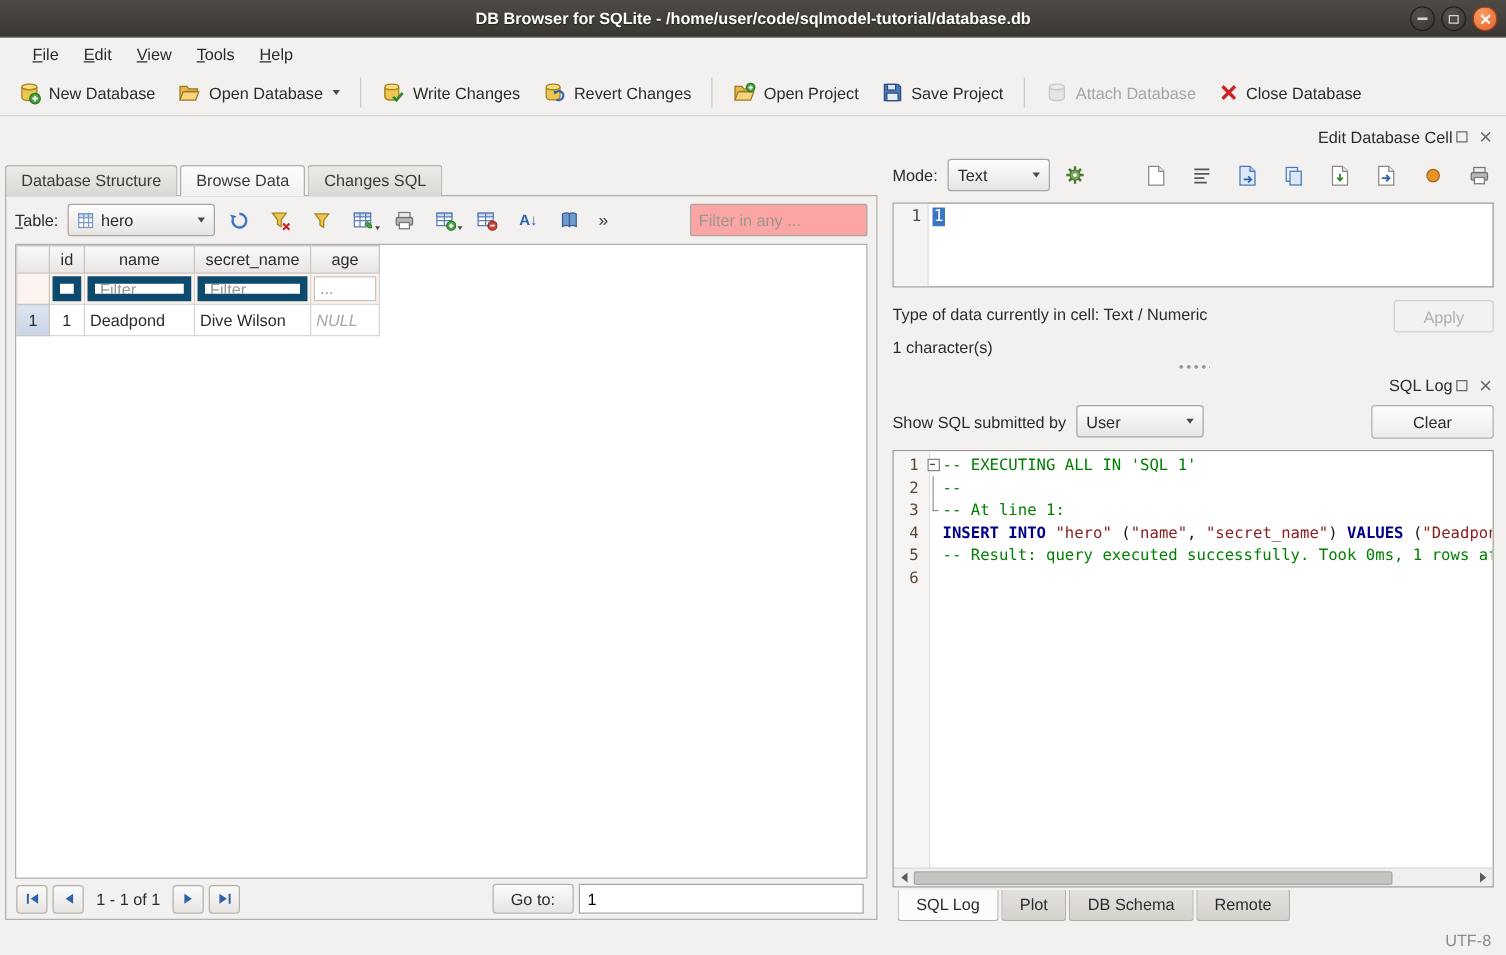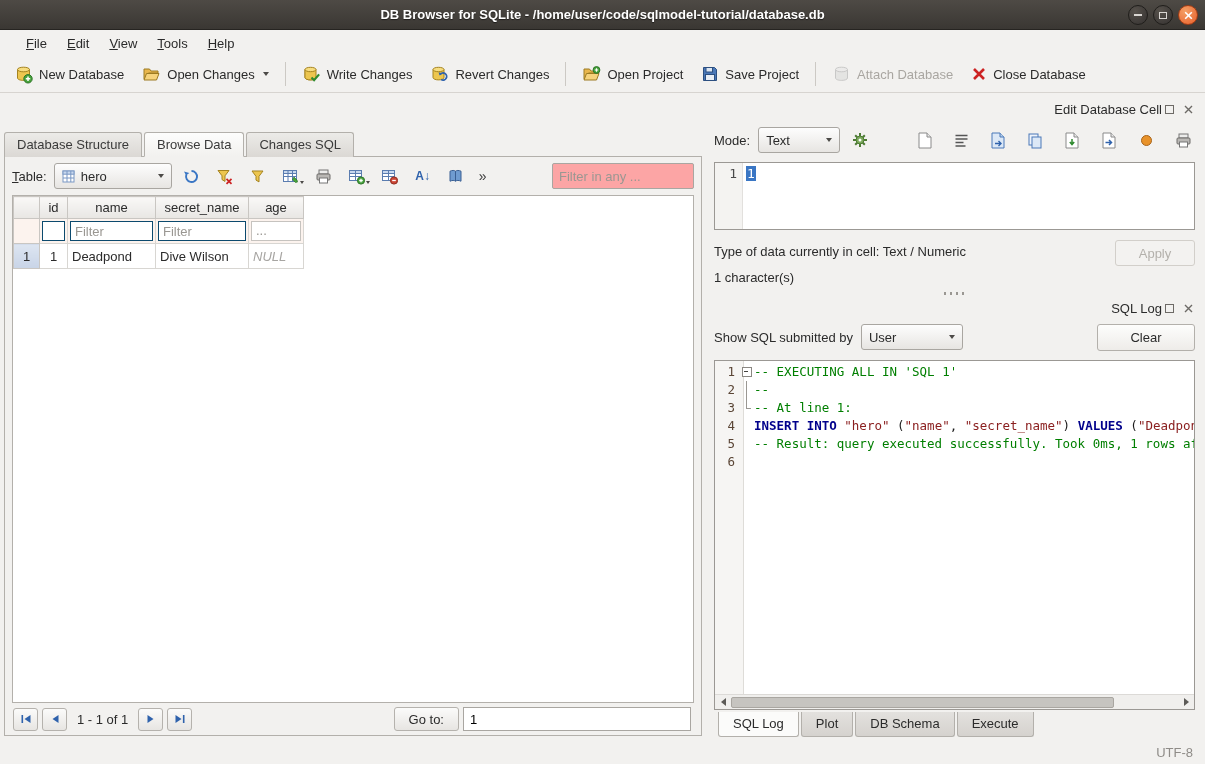--- a/index.html
+++ b/index.html
@@ -52,21 +52,21 @@
   .filter-any::placeholder { color:#9a9792; }
   .txt-icon { color:#2f62ac; font-weight:bold; font-size:12px; line-height:1; }
 
   .grid-wrap { flex:1 1 auto; margin:0 7px; border:1px solid #b3b0ab; background:#fff; overflow:hidden; min-height:0; }
   .grid-table { border-collapse:collapse; table-layout:fixed; }
   .grid-table col.c-corner { width:26px; } .grid-table col.c-id { width:28px; }
   .grid-table col.c-name { width:88px; } .grid-table col.c-secret { width:93px; } .grid-table col.c-age { width:55px; }
   .grid-table th { height:22px; background:linear-gradient(#f9f8f7,#e8e6e3); border:1px solid #c9c6c2; font-weight:normal; text-align:center; padding:0 3px; cursor:pointer; }
   .grid-table td { border:1px solid #d8d6d2; height:25px; padding:0 4px; background:#fff; }
   tr.g-filter td { background:#fcf3ee; padding:2px 2px; height:24px; }
-  .cell-filter { width:100%; height:20px; border:1px solid #0c4a6e; background:#fff; font:inherit; padding:0 4px; color:#2b2b2b; }
+  .cell-filter { width:100%; height:20px; border:6px solid #0c4a6e; background:#fff; font:inherit; padding:0 4px; color:#2b2b2b; }
   .cell-filter::placeholder { color:#9a9792; }
   .age-filter { width:100%; height:20px; border:1px solid #c6c3bf; background:#fff; color:#9a9792; padding:0 4px; line-height:18px; overflow:hidden; }
   td.rowhead, th.corner { background:linear-gradient(#f9f8f7,#e8e6e3); border:1px solid #c9c6c2; text-align:center; padding:0; }
   tr.g-row td.rowhead { background:linear-gradient(#dde5f1,#c8d4e7); cursor:pointer; }
   td.c-id-cell { text-align:center; }
   td.null-cell { color:#a7a5a2; font-style:italic; }
 
   .pagination { height:32px; flex:0 0 32px; display:flex; align-items:center; gap:4px; padding:0 8px; }
   .nav-btn { width:25px; height:23px; border:1px solid #b5b2ad; border-radius:3px; background:linear-gradient(#fbfbfa,#e7e5e2); display:flex; align-items:center; justify-content:center; cursor:pointer; }
   .range-text { margin:0 6px; }
@@ -183,21 +183,21 @@
         <circle cx="14" cy="13.8" r="4.2" fill="#47a33c" stroke="#2e7527"></circle>
         <path d="M14 11.6v4.4M11.8 13.8h4.4" stroke="#fff" stroke-width="1.5"></path>
       </svg>
       <span>New Database</span>
     </div>
     <div class="tb-btn">
       <svg width="19" height="19" viewBox="0 0 19 19">
         <path d="M2 4h5.5l1.5 2H16v2H6.5L4.5 14H2z" fill="#e8b64c" stroke="#9c7a22"></path>
         <path d="M4.5 8.5h12.5L14.5 15H2z" fill="#f6d37c" stroke="#9c7a22"></path>
       </svg>
-      <span>Open Changes</span>
+      <span>Open Database</span>
       <span class="caret-down tb-caret"></span>
     </div>
     <div class="tb-sep"></div>
     <div class="tb-btn">
       <svg width="19" height="19" viewBox="0 0 19 19">
         <path d="M3 4.5v8c0 1.4 2.5 2.4 5.5 2.4 1 0 2-.1 2.8-.3" fill="#edc64f" stroke="#a5831f"></path>
         <path d="M3 4.5v8c0 1.4 2.5 2.4 5.5 2.4s5.5-1 5.5-2.4v-8" fill="#edc64f" stroke="#a5831f"></path>
         <ellipse cx="8.5" cy="4.5" rx="5.5" ry="2.2" fill="#f7dd7f" stroke="#a5831f"></ellipse>
         <path d="M9.5 12.5l2.6 2.7 5-5.8" fill="none" stroke="#2e8b2e" stroke-width="2.2"></path>
       </svg>
@@ -539,21 +539,21 @@
           <div class="hs-arrow" style="margin-left:auto;">
               <span class="tri-right"></span>
             </div>
         </div>
       </div>
 
       <div class="dock-tabs">
         <div class="dock-tab active"><span>SQL Log</span></div>
         <div class="dock-tab"><span>Plot</span></div>
         <div class="dock-tab"><span>DB Schema</span></div>
-        <div class="dock-tab"><span>Execute</span></div>
+        <div class="dock-tab"><span>Remote</span></div>
       </div>
     </div>
   </div>
 
   <div class="statusbar">
     <span>UTF-8</span>
   </div>
 </div>
 
 </body></html>

